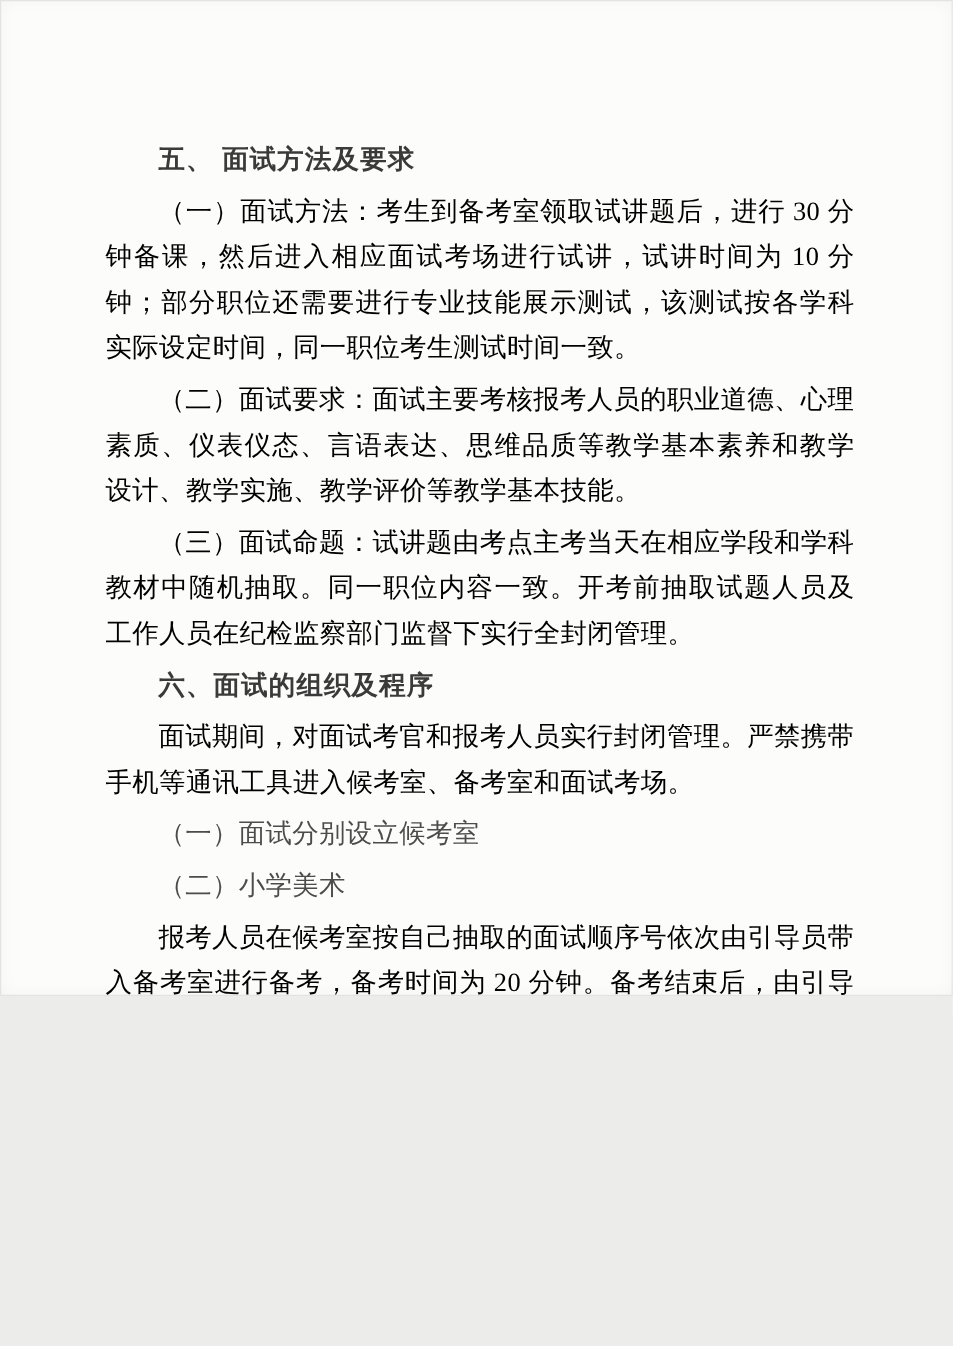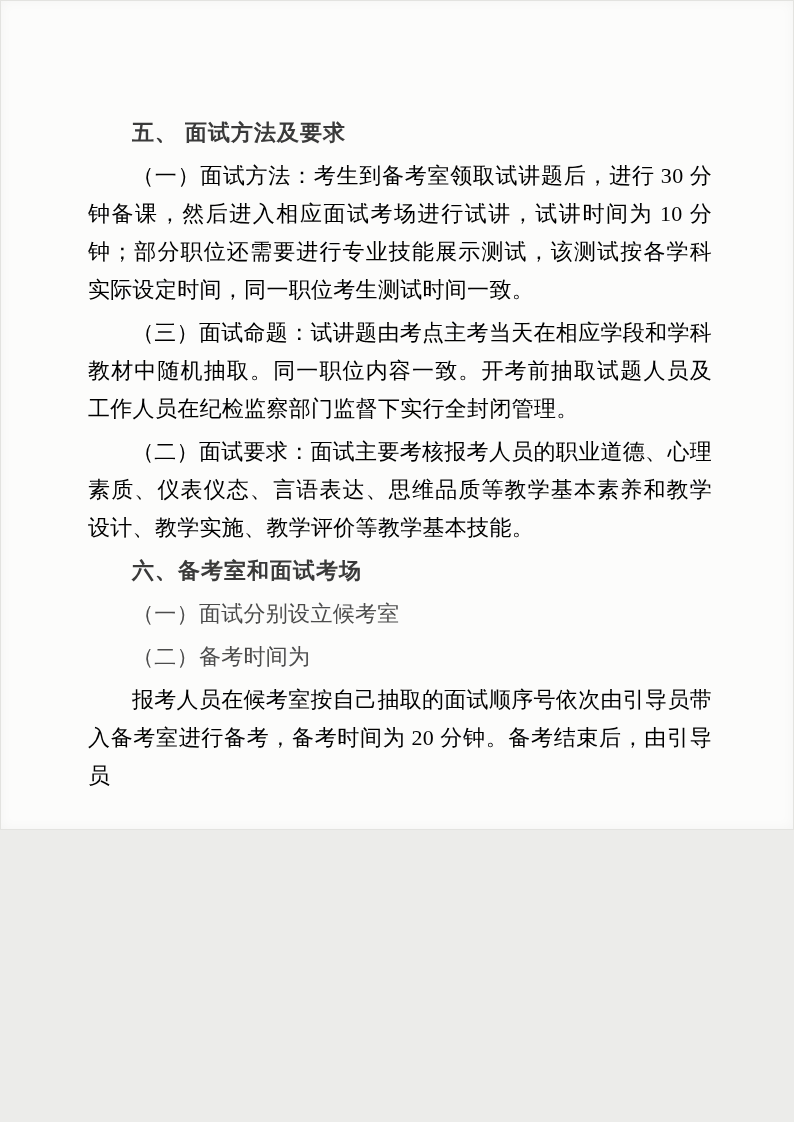--- a/index.html
+++ b/index.html
@@ -63,32 +63,33 @@
 <body>
 
 <div class="scan-page">
 
   <div class="content">
 
     <p class="blk section-heading">五、 面试方法及要求</p>
 
     <p class="blk body-para">（一）面试方法：考生到备考室领取试讲题后，进行 30 分钟备课，然后进入相应面试考场进行试讲，试讲时间为 10 分钟；部分职位还需要进行专业技能展示测试，该测试按各学科实际设定时间，同一职位考生测试时间一致。</p>
 
+    <p class="blk body-para">（二）面试要求：面试主要考核报考人员的职业道德、心理素质、仪表仪态、言语表达、思维品质等教学基本素养和教学设计、教学实施、教学评价等教学基本技能。</p>
+
     <p class="blk body-para">（三）面试命题：试讲题由考点主考当天在相应学段和学科教材中随机抽取。同一职位内容一致。开考前抽取试题人员及工作人员在纪检监察部门监督下实行全封闭管理。</p>
 
-    <p class="blk body-para">（二）面试要求：面试主要考核报考人员的职业道德、心理素质、仪表仪态、言语表达、思维品质等教学基本素养和教学设计、教学实施、教学评价等教学基本技能。</p>
-
-    <p class="blk section-heading">六、备考室和面试考场</p>
+    <p class="blk section-heading">六、面试的组织及程序</p>
 
 
+    <p class="blk body-para">面试期间，对面试考官和报考人员实行封闭管理。严禁携带手机等通讯工具进入候考室、备考室和面试考场。</p>
 
     <p class="blk sub-heading">（一）面试分别设立候考室</p>
 
 
-    <p class="blk sub-heading">（二）备考时间为</p>
+    <p class="blk sub-heading">（二）小学美术</p>
 
     <p class="blk body-para">报考人员在候考室按自己抽取的面试顺序号依次由引导员带入备考室进行备考，备考时间为 20 分钟。备考结束后，由引导员</p>
 
   </div>
 
   <div class="footer">— 4 —</div>
 
 </div>
 
 </body></html>

